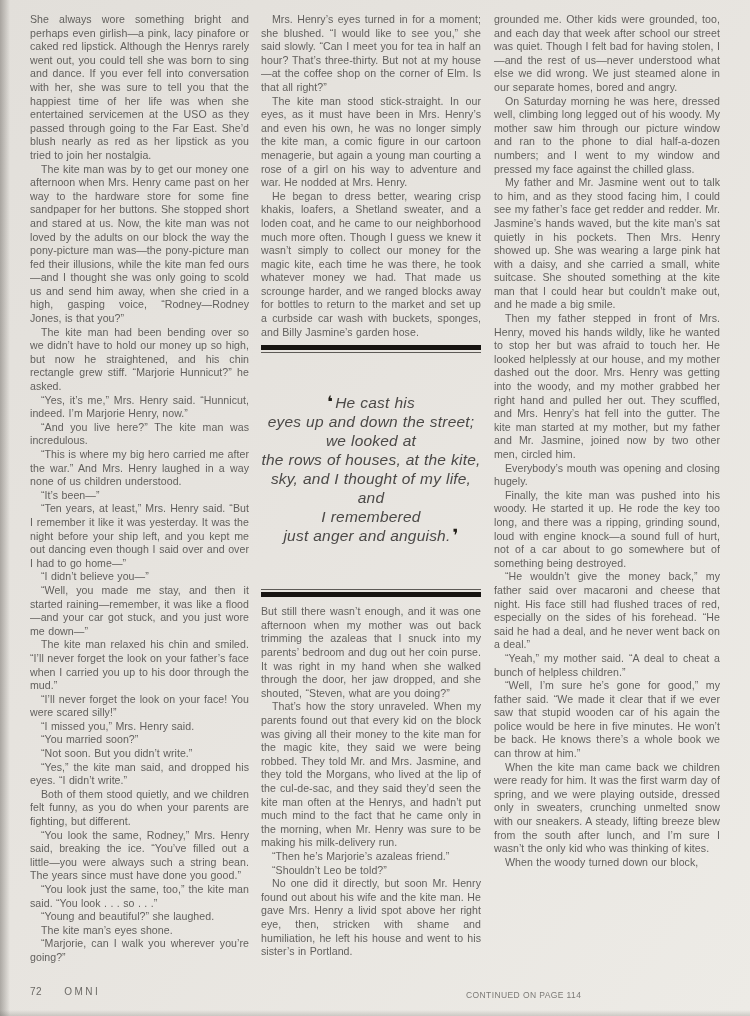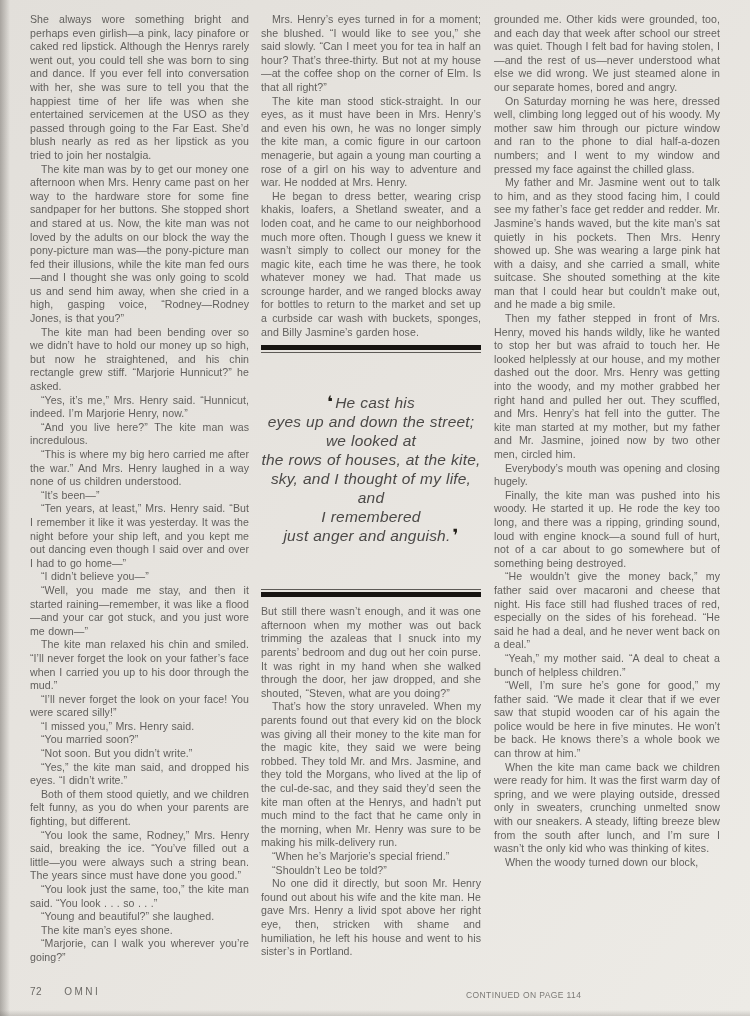--- a/index.html
+++ b/index.html
@@ -116,21 +116,21 @@
       </div>
       <div class="rule bottom">
         <div class="thin"></div>
         <div class="thick"></div>
       </div>
     </div>
 
     <div>
         <p class="noindent">But still there wasn’t enough, and it was one afternoon when my mother was out back trimming the azaleas that I snuck into my parents’ bedroom and dug out her coin purse. It was right in my hand when she walked through the door, her jaw dropped, and she shouted, “Steven, what are you doing?”</p>
         <p>That’s how the story unraveled. When my parents found out that every kid on the block was giving all their money to the kite man for the magic kite, they said we were being robbed. They told Mr. and Mrs. Jasmine, and they told the Morgans, who lived at the lip of the cul-de-sac, and they said they’d seen the kite man often at the Henrys, and hadn’t put much mind to the fact that he came only in the morning, when Mr. Henry was sure to be making his milk-delivery run.</p>
-        <p>“When he’s Marjorie’s special friend.”</p>
+        <p>“Then he’s Marjorie’s azaleas friend.”</p>
         <p>“Shouldn’t Leo be told?”</p>
         <p>No one did it directly, but soon Mr. Henry found out about his wife and the kite man. He gave Mrs. Henry a livid spot above her right eye, then, stricken with shame and humiliation, he left his house and went to his sister’s in Portland.</p>
       </div>
   </div>
 
   <div class="col col3">
       <p class="noindent">grounded me. Other kids were grounded, too, and each day that week after school our street was quiet. Though I felt bad for having stolen, I—and the rest of us—never understood what else we did wrong. We just steamed alone in our separate homes, bored and angry.</p>
       <p>On Saturday morning he was here, dressed well, climbing long legged out of his woody. My mother saw him through our picture window and ran to the phone to dial half-a-dozen numbers; and I went to my window and pressed my face against the chilled glass.</p>
       <p>My father and Mr. Jasmine went out to talk to him, and as they stood facing him, I could see my father’s face get redder and redder. Mr. Jasmine’s hands waved, but the kite man’s sat quietly in his pockets. Then Mrs. Henry showed up. She was wearing a large pink hat with a daisy, and she carried a small, white suitcase. She shouted something at the kite man that I could hear but couldn’t make out, and he made a big smile.</p>
       <p>Then my father stepped in front of Mrs. Henry, moved his hands wildly, like he wanted to stop her but was afraid to touch her. He looked helplessly at our house, and my mother dashed out the door. Mrs. Henry was getting into the woody, and my mother grabbed her right hand and pulled her out. They scuffled, and Mrs. Henry’s hat fell into the gutter. The kite man started at my mother, but my father and Mr. Jasmine, joined now by two other men, circled him.</p>

